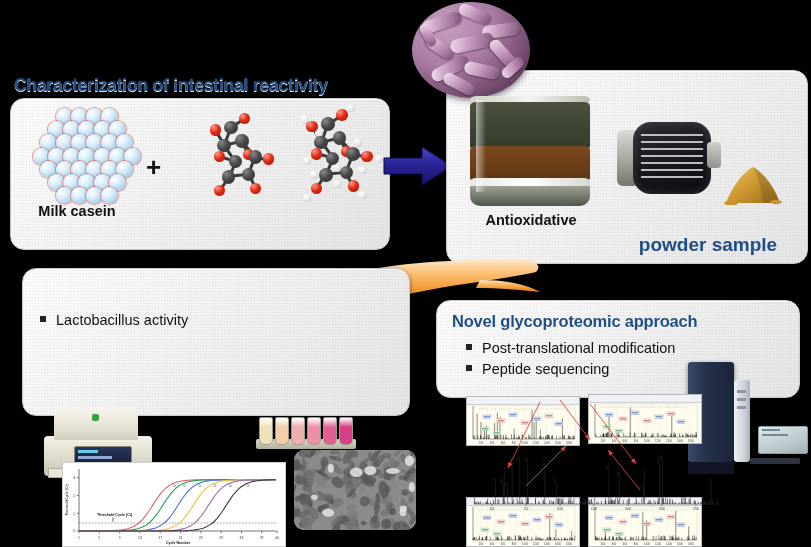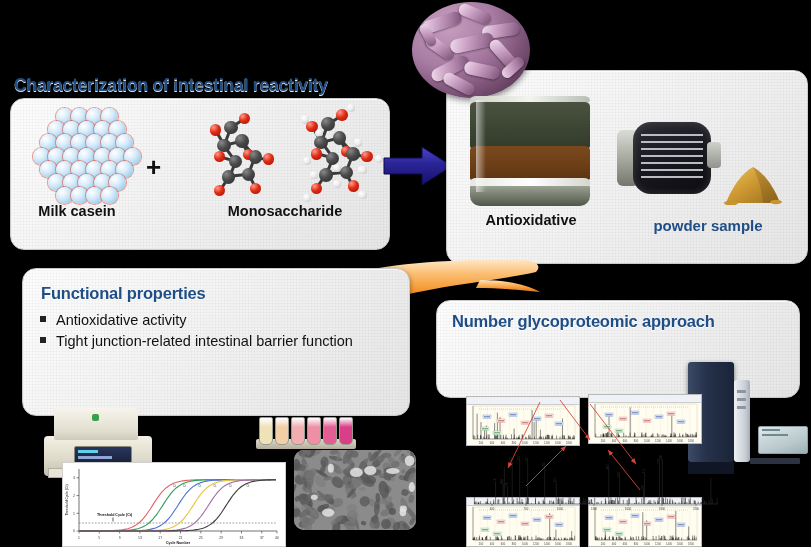--- a/index.html
+++ b/index.html
@@ -216,21 +216,20 @@
       <div class="atom o" style="left: 54.05px; top: 1.15px; width: 11.5px; height: 11.5px;"></div>
       <div class="atom c" style="left: 43.7px; top: 43.7px; width: 13.8px; height: 13.8px;"></div>
       <div class="atom c" style="left: 32.2px; top: 27.6px; width: 13.8px; height: 13.8px;"></div>
       <div class="atom c" style="left: 50.6px; top: 23px; width: 13.8px; height: 13.8px;"></div>
       <div class="atom c" style="left: 64.4px; top: 39.1px; width: 13.8px; height: 13.8px;"></div>
       <div class="atom c" style="left: 57.5px; top: 57.5px; width: 13.8px; height: 13.8px;"></div>
       <div class="atom c" style="left: 36.8px; top: 59.8px; width: 13.8px; height: 13.8px;"></div>
       <div class="atom c" style="left: 39.1px; top: 9.2px; width: 13.8px; height: 13.8px;"></div>
     </div>
 
-  <div class="lbl" style="left:200px;top:203px;width:170px;font-size:14.5px;">Monosaccharide</div>
 
   <div id="bluearrow">
     <svg width="72" height="46" viewBox="0 0 72 46">
       <defs>
         <linearGradient id="bg1" x1="0" y1="0" x2="0" y2="1">
           <stop offset="0%" stop-color="#4b45c8"></stop>
           <stop offset="45%" stop-color="#2a2496"></stop>
           <stop offset="100%" stop-color="#16126a"></stop>
         </linearGradient>
       </defs>
@@ -294,49 +293,44 @@
           <stop offset="100%" stop-color="#9a6d1c"></stop>
         </linearGradient>
       </defs>
       <path d="M4,40 C10,24 20,10 31,4 C42,10 52,24 58,40 Z" fill="url(#pw)"></path>
       <path d="M31,4 C36,14 40,28 41,40 L58,40 C52,24 42,10 31,4 Z" fill="rgba(0,0,0,.13)"></path>
       <ellipse cx="9" cy="40" rx="7" ry="2.4" fill="#c8942f"></ellipse>
       <ellipse cx="54" cy="39" rx="6" ry="2.2" fill="#c8942f"></ellipse>
     </svg>
   </div>
 
-  <div class="lbl blue" style="left:628px;top:217px;width:160px;font-size:15px;">powder sample</div>
+  <div class="lbl blue" style="left:628px;top:234px;width:160px;font-size:19px;">powder sample</div>
 
   <div id="swoosh">
     <svg width="212" height="62" viewBox="0 0 212 62">
       <defs>
         <linearGradient id="og" x1="0" y1="0" x2="0" y2="1">
           <stop offset="0%" stop-color="#ffe7c6"></stop>
           <stop offset="30%" stop-color="#fcc075"></stop>
           <stop offset="65%" stop-color="#f59a33"></stop>
           <stop offset="100%" stop-color="#d9751a"></stop>
         </linearGradient>
       </defs>
       <path d="M0,20 C50,6 120,0 196,2 C206,3 212,8 206,14 C170,22 120,26 70,38 C40,46 16,50 0,44 Z" fill="url(#og)"></path>
       <path d="M150,22 C175,22 196,26 210,34 C190,32 168,30 146,30 Z" fill="url(#og)"></path>
     </svg>
   </div>
 
   <div class="panel" id="panel-func" style="left:22px;top:268px;width:386px;height:146px;"></div>
 
-  <div class="hdr" style="left:41px;top:284px;font-size:16.5px;">Functional properties</div>
 
   <div class="blist" id="func-list" style="left:40px;top:310px;width:352px;">
       <div class="row">
         <span class="bul"><i></i></span>
-        <span class="txt">Antioxidative activity</span>
-      </div>
-      <div class="row">
-        <span class="bul"><i></i></span>
-        <span class="txt">Tight junction-related intestinal barrier function</span>
+        <span class="txt">Lactobacillus activity</span>
       </div>
     </div>
 
   <div id="pcr">
     <div style="position:absolute;left:2px;top:30px;width:108px;height:40px;border-radius:4px;
          background:linear-gradient(180deg,#f3f1e6 0%,#ddd9c8 60%,#c3bfae 100%);box-shadow:0 2px 4px rgba(0,0,0,.35);"></div>
     <div style="position:absolute;left:12px;top:2px;width:84px;height:32px;border-radius:5px 5px 2px 2px;
          background:linear-gradient(180deg,#f7f5ec 0%,#e2dfd0 70%,#cfcbbb 100%);"></div>
     <div style="position:absolute;left:50px;top:8px;width:7px;height:7px;border-radius:2px;background:#3aa048;"></div>
     <div style="position:absolute;left:32px;top:40px;width:56px;height:20px;border-radius:2px;
@@ -574,22 +568,32 @@
           <ellipse cx="117.8" cy="37.2" rx="3.1" ry="5.1" fill="#e4e4e4" opacity=".85"></ellipse>
           <ellipse cx="109.3" cy="58.7" rx="3.6" ry="3.2" fill="#e4e4e4" opacity=".85"></ellipse>
           <ellipse cx="62.4" cy="22.4" rx="6.5" ry="4.6" fill="#e4e4e4" opacity=".85"></ellipse>
           <ellipse cx="76.3" cy="20.5" rx="6.1" ry="4.5" fill="#e4e4e4" opacity=".85"></ellipse>
         </g>
     </svg>
   </div>
 
   <div class="panel" id="panel-gly" style="left:436px;top:300px;width:362px;height:96px;"></div>
 
-  <div class="hdr" style="left:452px;top:312px;font-size:16.5px;">Number glycoproteomic approach</div>
-
+  <div class="hdr" style="left:452px;top:312px;font-size:16.5px;">Novel glycoproteomic approach</div>
+
+  <div class="blist" id="gly-list" style="left:466px;top:338px;width:320px;">
+      <div class="row">
+        <span class="bul"><i></i></span>
+        <span class="txt">Post-translational modification</span>
+      </div>
+      <div class="row">
+        <span class="bul"><i></i></span>
+        <span class="txt">Peptide sequencing</span>
+      </div>
+    </div>
 
   <div id="msinst">
     <div style="position:absolute;left:0px;top:0px;width:46px;height:100px;border-radius:3px;
          background:linear-gradient(90deg,#3c4a66 0%,#26324b 40%,#1a2438 100%);box-shadow:0 2px 5px rgba(0,0,0,.5);"></div>
     <div style="position:absolute;left:0px;top:100px;width:46px;height:12px;background:#101626;"></div>
     <div style="position:absolute;left:46px;top:18px;width:16px;height:82px;border-radius:3px;
          background:linear-gradient(90deg,#eef1f4,#c9ced6 70%,#a7aeb8);"></div>
     <div style="position:absolute;left:49px;top:28px;width:9px;height:3px;background:#8f96a2;"></div>
     <div style="position:absolute;left:49px;top:36px;width:9px;height:3px;background:#8f96a2;"></div>
     <div style="position:absolute;left:49px;top:44px;width:9px;height:3px;background:#8f96a2;"></div>

